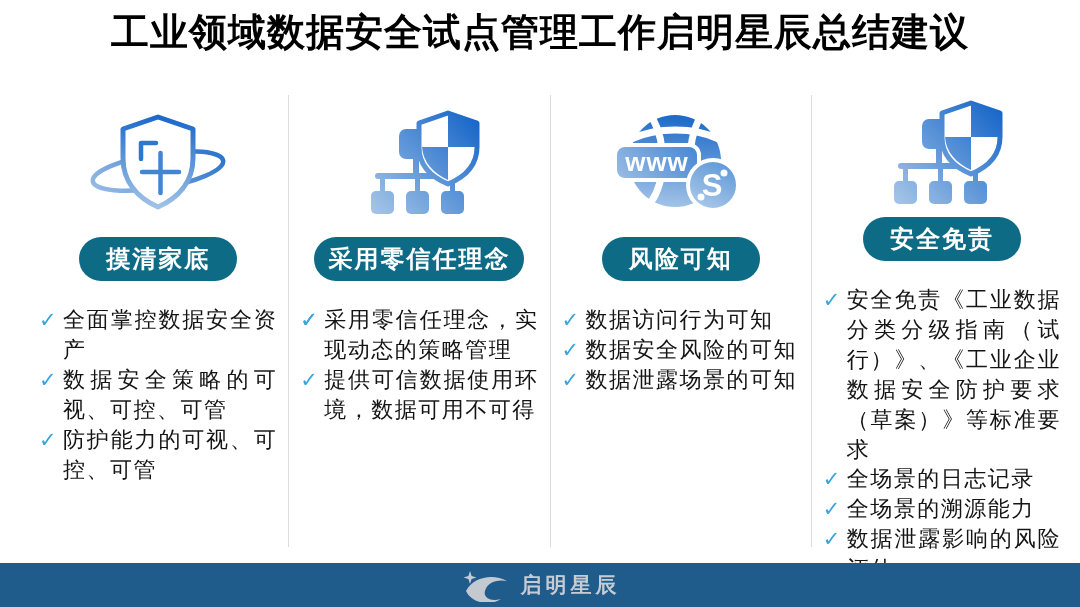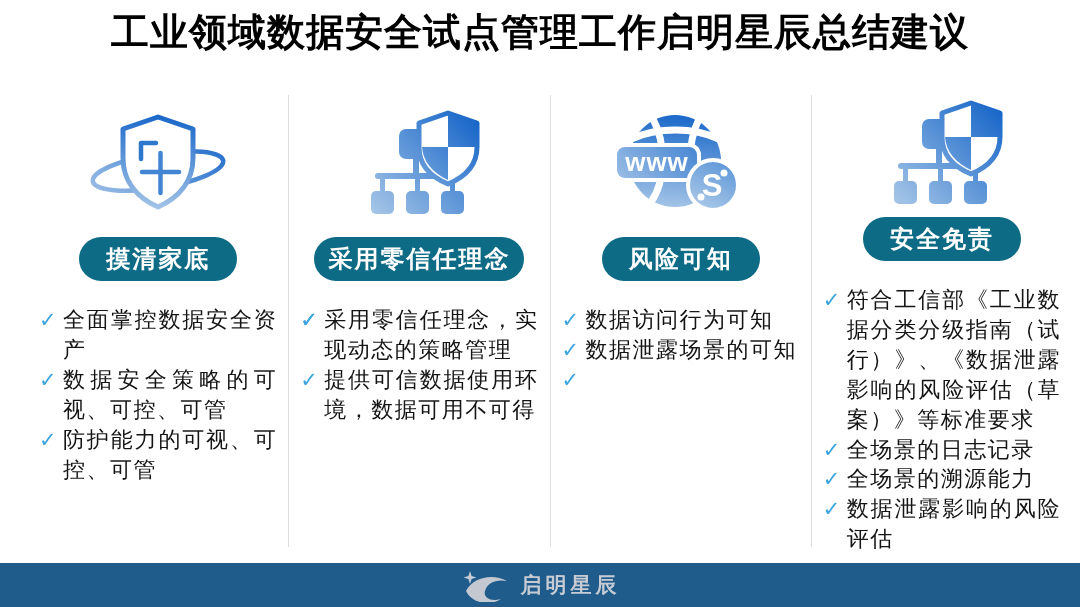--- a/index.html
+++ b/index.html
@@ -192,22 +192,22 @@
           <text x="99" y="91" text-anchor="middle" font-size="31" font-weight="bold" fill="#ffffff">S</text>
           <circle cx="111" cy="68" r="3.5" fill="#ffffff"></circle>
           <circle cx="88" cy="92" r="3.5" fill="#ffffff"></circle>
         </svg>
       </div>
       <div class="pill">
         <span>风险可知</span>
       </div>
       <ul class="bullets">
         <li><span class="check">✓</span><span>数据访问行为可知</span></li>
+        <li><span class="check">✓</span><span>数据安全风险的可知</span></li>
         <li><span class="check">✓</span><span>数据泄露场景的可知</span></li>
-        <li><span class="check">✓</span></li>
       </ul>
     </div>
 
     <div class="column">
       <div class="icon-wrap">
         <svg width="132" height="122" viewBox="0 0 132 122">
           <rect x="18" y="86" width="23" height="23" rx="5" fill="url(#gdiag)"></rect>
           <rect x="53" y="86" width="23" height="23" rx="5" fill="url(#gdiag)"></rect>
           <rect x="88" y="86" width="23" height="23" rx="5" fill="url(#gdiag)"></rect>
           <rect x="27" y="74" width="5" height="13" fill="url(#gdiag)"></rect>
@@ -218,21 +218,21 @@
           <rect x="46" y="24" width="30" height="30" rx="7" fill="url(#gdiag)"></rect>
           <path d="M95 8 L124 18 V42 C124 60 112 72 95 79 C78 72 66 60 66 42 V18 Z" fill="#ffffff" stroke="url(#gdiag)" stroke-width="5" stroke-linejoin="round"></path>
           <path d="M95 10 L122 19 V42 H95 Z" fill="url(#gdiag)"></path>
           <path d="M69 42 H95 V75 C80 68 70 57 69 42 Z" fill="url(#gdiag)"></path>
         </svg>
       </div>
       <div class="pill">
         <span>安全免责</span>
       </div>
       <ul class="bullets">
-        <li><span class="check">✓</span><span>符合工信部《工业数据分类分级指南（试行）》、《数据泄露影响的风险评估（草案）》等标准要求</span></li>
+        <li><span class="check">✓</span><span>安全免责《工业数据分类分级指南（试行）》、《工业企业数据安全防护要求（草案）》等标准要求</span></li>
         <li><span class="check">✓</span><span>全场景的日志记录</span></li>
         <li><span class="check">✓</span><span>全场景的溯源能力</span></li>
         <li><span class="check">✓</span><span>数据泄露影响的风险评估</span></li>
       </ul>
     </div>
 
   </div>
 
   <div class="footer">
     <span style="display:inline-flex;">

